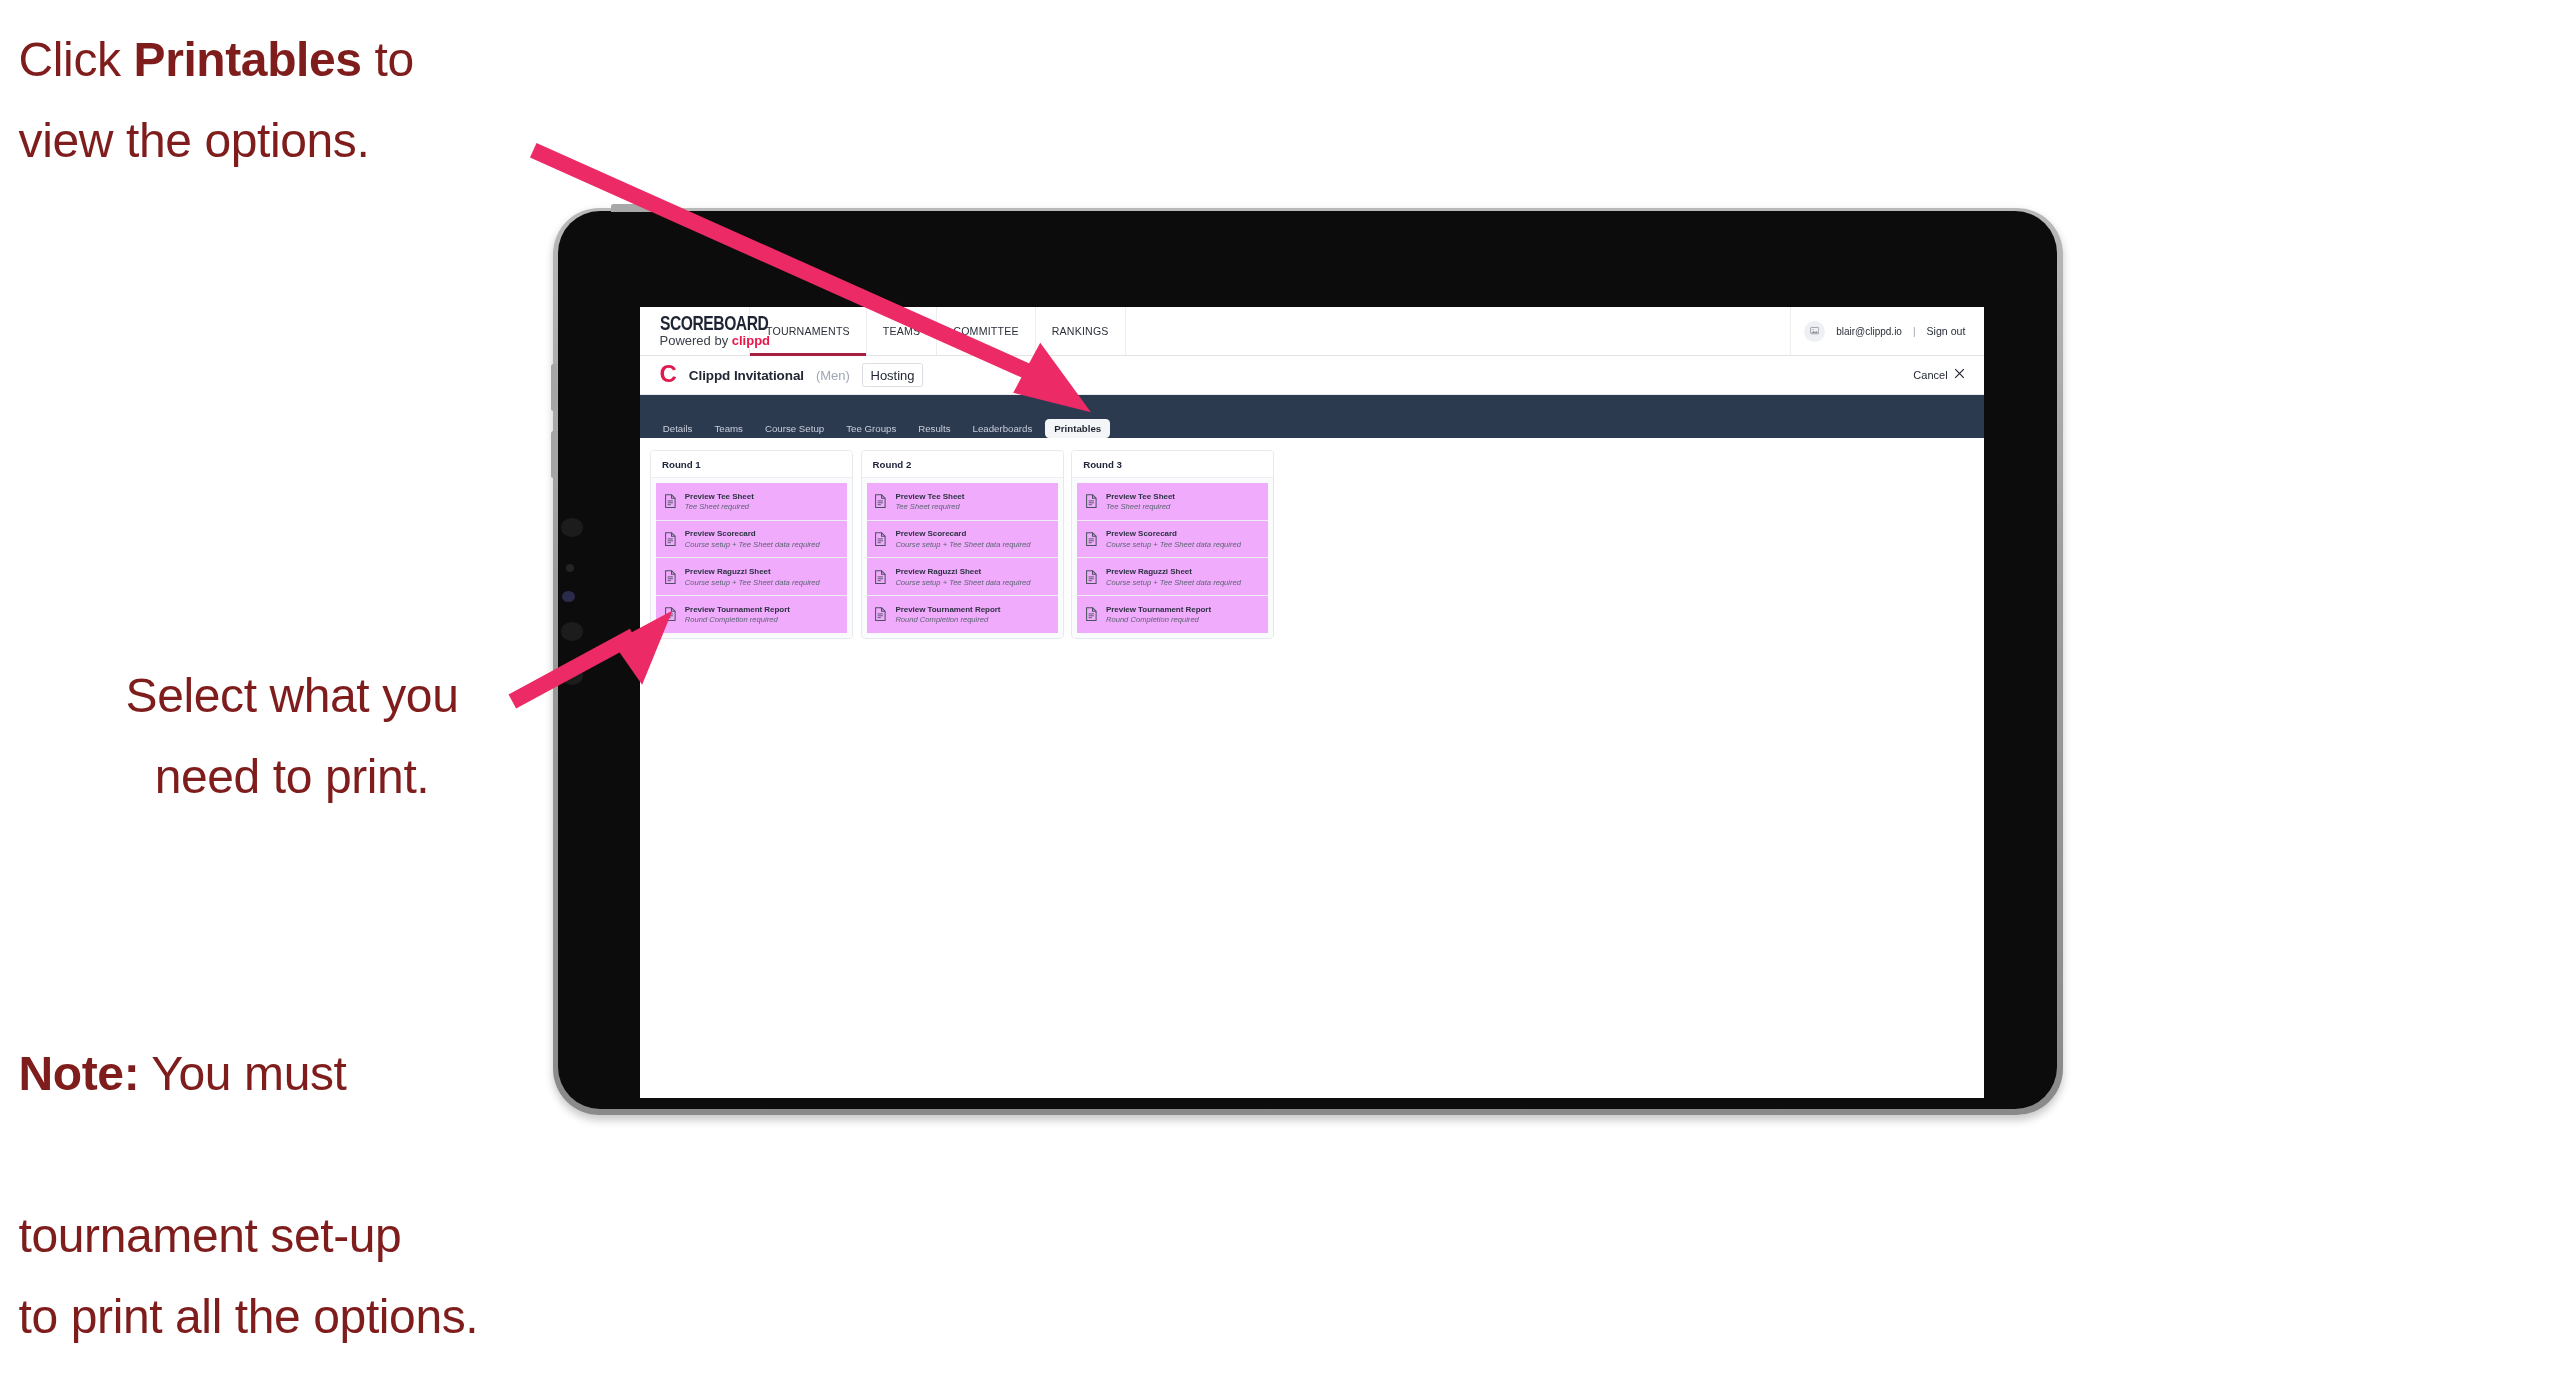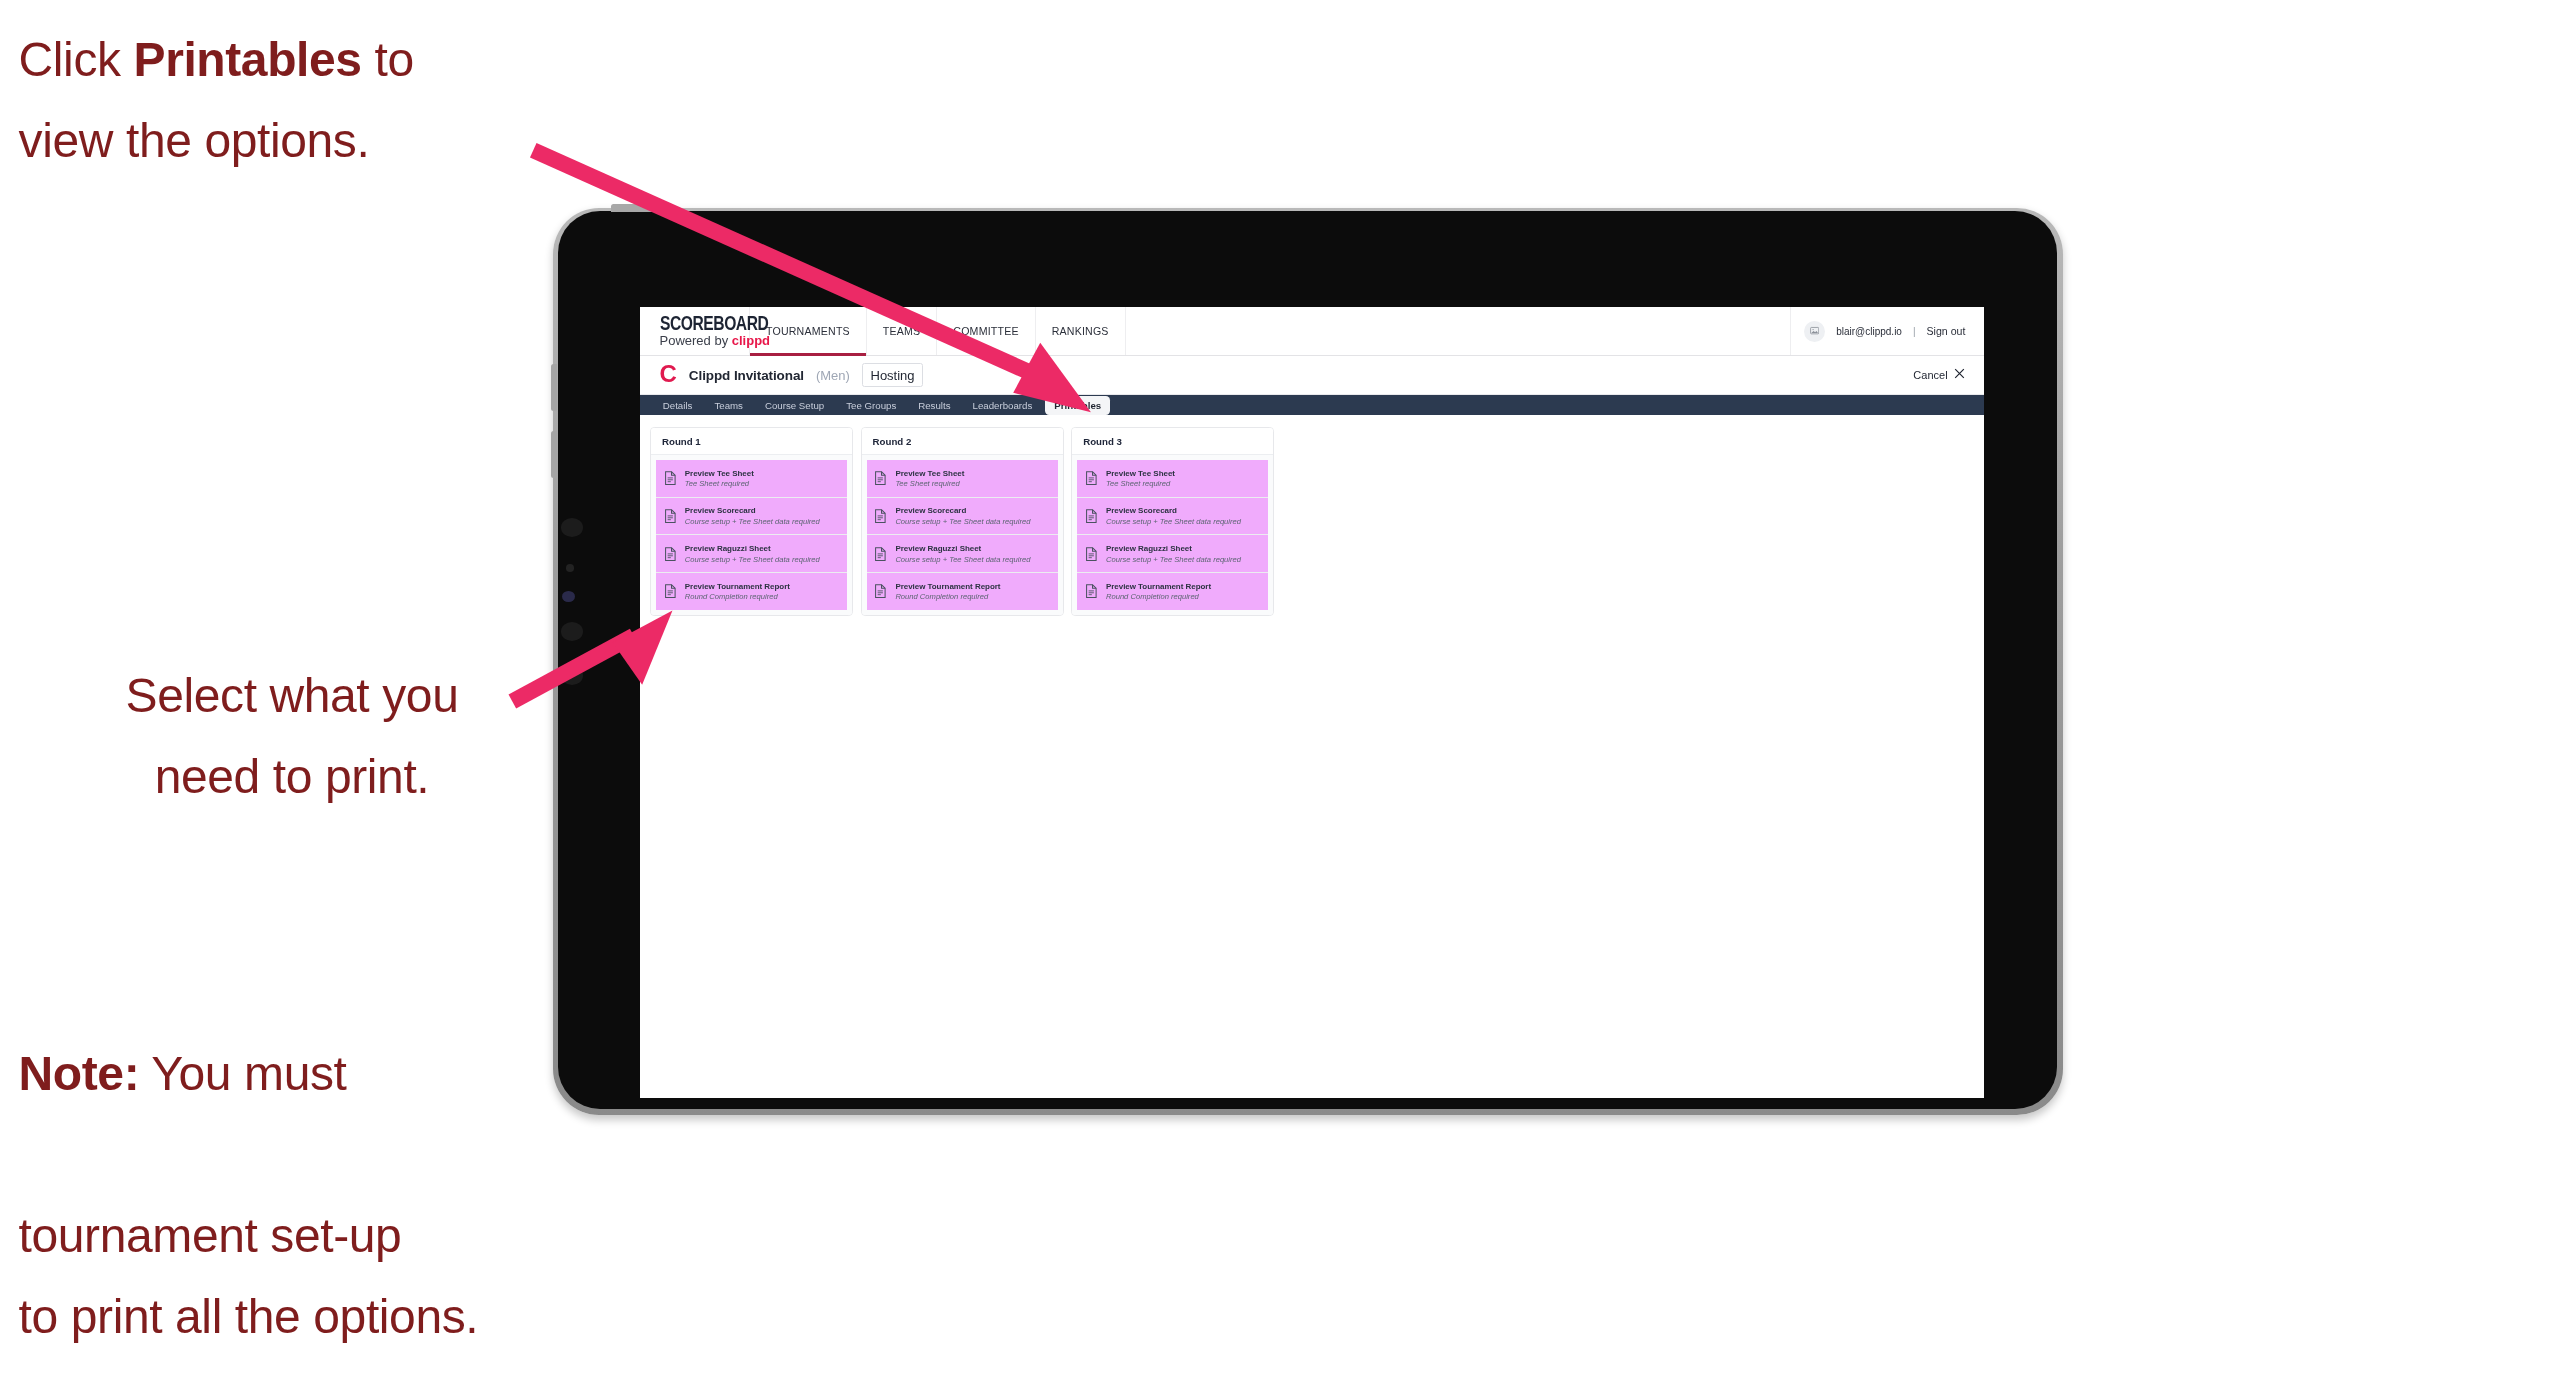--- a/index.html
+++ b/index.html
@@ -201,21 +201,21 @@
     color: #1f2430;
     background: #ffffff;
     cursor: pointer;
   }
   #title-right { margin-left: auto; display: flex; align-items: center; gap: 6.8px; cursor: pointer; }
   #cancel-label { font-size: 11px; color: #1f2430; }
   #cancel-x { font-size: 12.7px; color: #1f2430; line-height: 1; }
 
   
   #tabbar {
-    height: 20px;
+    height: 43px;
     background: #2c3a50;
     display: flex; align-items: flex-end;
     padding-left: 13.5px;
     gap: 3.4px;
   }
   .tab {
     font-size: 9.7px;
     color: #c8cedb;
     padding: 4.2px 9.3px;
     border-radius: 4.2px;

